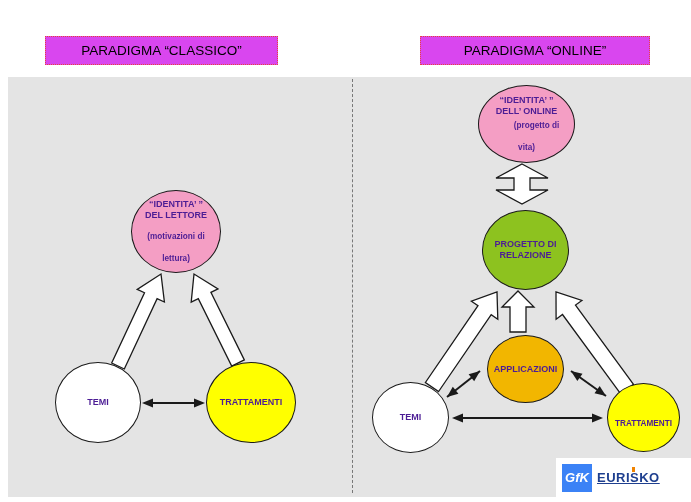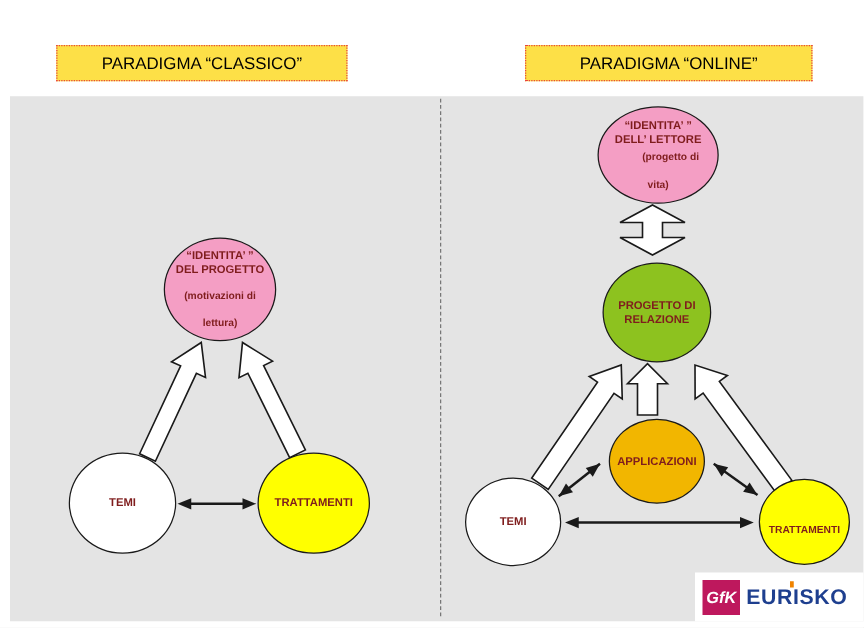--- a/index.html
+++ b/index.html
@@ -6,40 +6,40 @@
   html,body { background:#fff; }
   .slide {
     position:relative; width:691px; height:502px; background:#ffffff;
     font-family:"Liberation Sans", sans-serif; overflow:hidden;
   }
   .title {
     position:absolute; top:5px; left:0; right:0; text-align:center;
     font-size:20px; font-weight:bold; color:#000; letter-spacing:-0.4px; white-space:pre;
   }
   .plabel {
-    position:absolute; background:#fde047; border:1px dotted #e8433f;
+    position:absolute; background:#d946ef; border:1px dotted #e8433f;
     text-align:center; font-size:13.5px; color:#000; line-height:27px; white-space:pre;
   }
   .plabel-left  { left:45px;  top:36px; width:233px; height:29px; }
   .plabel-right { left:420px; top:36px; width:230px; height:29px; }
   .canvas {
     position:absolute; left:8px; top:77px; width:683px; height:420px;
   }
   .divider {
     position:absolute; left:344px; top:2px; height:414px; width:0;
     border-left:1px dashed #777;
   }
   .arrows { position:absolute; left:0; top:0; width:683px; height:420px; }
   .arrows .block { fill:#ffffff; stroke:#1a1a1a; stroke-width:1.3; }
   .arrows .thinline { stroke:#1a1a1a; stroke-width:2; }
   .arrows .head { fill:#1a1a1a; stroke:none; }
   .circle {
     position:absolute; border:1.4px solid #1a1a1a; border-radius:50%;
     display:flex; flex-direction:column; align-items:center; justify-content:center;
-    text-align:center; font-weight:bold; color:#7f1d1d;
+    text-align:center; font-weight:bold; color:#4c1d95;
   }
   .circle span { display:block; }
   .t9  { font-size:9px;  line-height:1.2; }
   .t85 { font-size:8.2px; line-height:1.2;margin-top:12px; }
   .gap { margin-top:4px;margin-left:20px; }
   .c-classic-identity { left:123px; top:113px; width:90px; height:83px; }
   .c-classic-temi     { left:47px;  top:285px; width:86px; height:81px; }
   .c-classic-tratt    { left:198px; top:285px; width:90px; height:81px; font-size:9px; }
   .c-online-identity  { left:470px; top:8px;   width:97px; height:78px; }
   .c-online-progetto  { left:474px; top:133px; width:87px; height:80px; }
@@ -48,21 +48,21 @@
   .c-online-tratt     { left:599px; top:306px; width:73px; height:69px; }
   .logo {
     position:absolute; left:548px; top:381px; width:135px; height:39px;
     background:#fff; display:flex; align-items:center;
   }
   .gfk-box {
     width:30px; height:28px; margin-left:6px; display:flex; align-items:center; justify-content:center;
     color:#fff; font-weight:bold; font-style:italic; font-size:13px;
   }
   .eurisko {
-    position:relative; margin-left:5px; font-size:17px; font-weight:bold; letter-spacing:0.5px;
+    position:relative; margin-left:5px; font-size:13px; font-weight:bold; letter-spacing:0.5px;text-decoration:underline;
   }
   .eurisko-accent { position:absolute; left:35px; top:-3px; width:3px; height:5px; }
 </style>
 </head>
 <body>
 
 <div class="slide">
 
 
   <div class="plabel plabel-left" style="border-color: rgb(232, 67, 63);">PARADIGMA “CLASSICO”</div>
@@ -95,53 +95,53 @@
       <polygon class="head" points="563,294 569.3,304.1 574.5,296.7"></polygon>
       <polygon class="head" points="598,319 586.5,316.3 591.7,308.9"></polygon>
 
       <line class="thinline" x1="450" y1="341" x2="589" y2="341"></line>
       <polygon class="head" points="444,341 455,336.5 455,345.5"></polygon>
       <polygon class="head" points="595,341 584,336.5 584,345.5"></polygon>
     </svg>
 
     <div class="circle c-classic-identity" style="background: rgb(244, 158, 196);">
       <span class="t9">“IDENTITA’ ”</span>
-      <span class="t9">DEL PROGETTO</span>
+      <span class="t9">DEL LETTORE</span>
       <span class="t85">(motivazioni di</span>
       <span class="t85">lettura)</span>
     </div>
     <div class="circle c-classic-temi" style="background: rgb(255, 255, 255);">
       <span class="t9">TEMI</span>
     </div>
     <div class="circle c-classic-tratt" style="background: rgb(255, 255, 0);">
       <span class="t9">TRATTAMENTI</span>
     </div>
 
     <div class="circle c-online-identity" style="background: rgb(244, 158, 196);">
       <span class="t9">“IDENTITA’ ”</span>
-      <span class="t9">DELL’ LETTORE</span>
+      <span class="t9">DELL’ ONLINE</span>
       <span class="t85 gap">(progetto di</span>
       <span class="t85">vita)</span>
     </div>
     <div class="circle c-online-appl" style="background: rgb(242, 182, 0);">
       <span class="t9">APPLICAZIONI</span>
     </div>
     <div class="circle c-online-progetto" style="background: rgb(141, 194, 31);">
       <span class="t9">PROGETTO DI</span>
       <span class="t9">RELAZIONE</span>
     </div>
     <div class="circle c-online-temi" style="background: rgb(255, 255, 255);">
       <span class="t9">TEMI</span>
     </div>
     <div class="circle c-online-tratt" style="background: rgb(255, 255, 0);">
       <span class="t85">TRATTAMENTI</span>
     </div>
 
     <div class="logo">
-      <span class="gfk-box" style="background: #be185d;">
+      <span class="gfk-box" style="background: #3b82f6;">
         <span>GfK</span>
       </span>
       <span class="eurisko" style="color: rgb(30, 63, 143);">
         <span>EURISKO</span>
         <span class="eurisko-accent" style="background: rgb(240, 131, 0);"></span>
       </span>
     </div>
 
   </div>
 </div>

